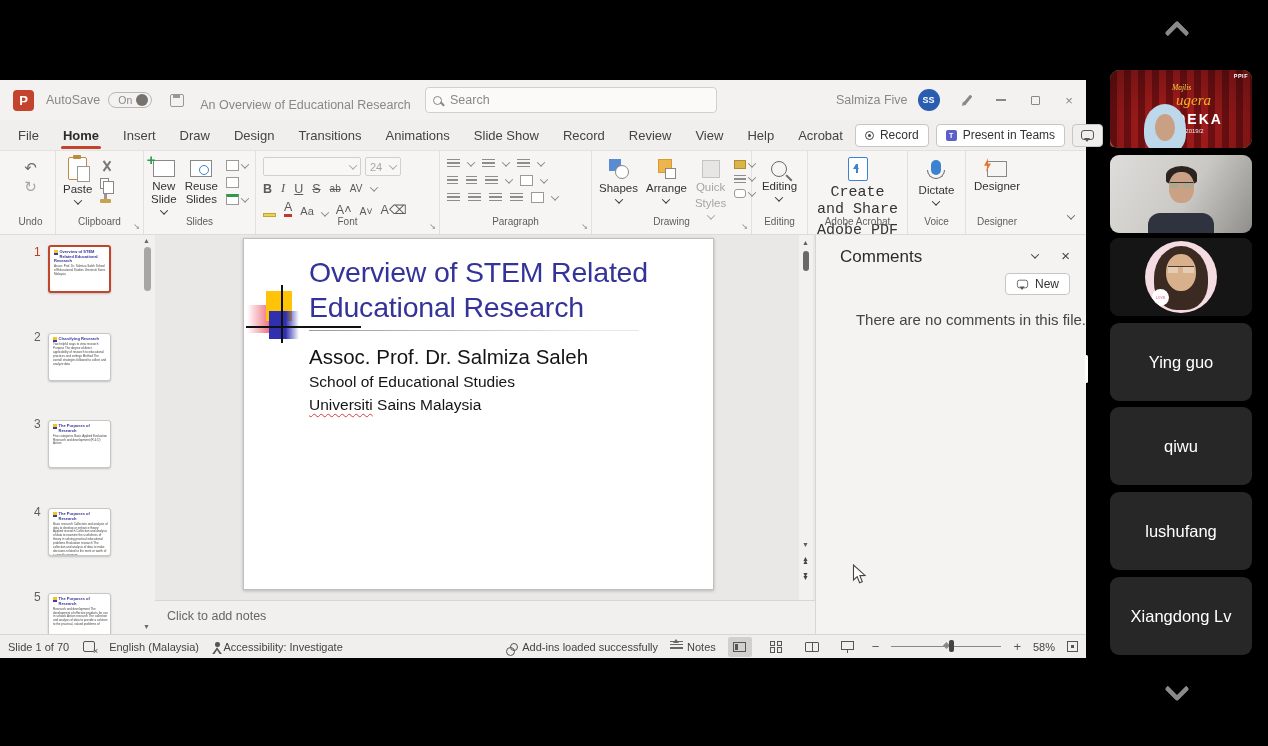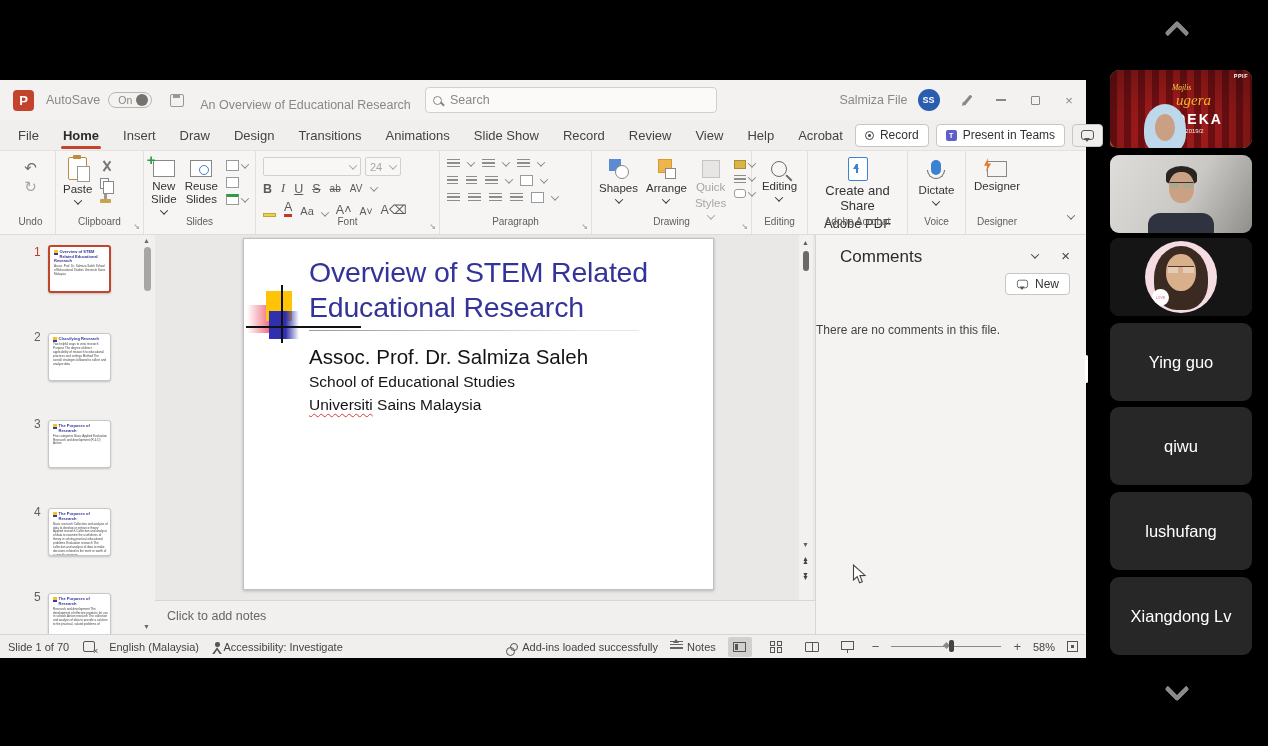--- a/index.html
+++ b/index.html
@@ -130,21 +130,21 @@
 
   
   .notesbar { position:absolute; left:155px; top:520px; width:660px; height:34px; background:#f1f0ef; border-top:1px solid #d8d6d4; font-size:12.5px; color:#666; padding:8px 0 0 12px; }
 
   
   .comments { position:absolute; left:815px; top:155px; width:271px; height:399px; background:#f4f3f2; border-left:1px solid #d8d6d4; }
   .comments-title { position:absolute; left:24px; top:12px; font-size:17px; color:#2b2b2b; }
   .comments-collapse { position:absolute; right:48px; top:18px; color:#444; }
   .comments-close { position:absolute; right:16px; top:12px; font-size:15px; color:#444; }
   .newbtn { position:absolute; right:16px; top:38px; display:flex; align-items:center; gap:6px; border:1px solid #c8c6c4; background:#fff; border-radius:4px; padding:3px 10px; font-size:12px; color:#333; }
-  .comments-empty { position:absolute; left:0; top:88px; width:100%; text-align:left; font-size:12px; color:#444; }
+  .comments-empty { position:absolute; left:0; top:76px; width:100%; text-align:right; font-size:15px; color:#444; }
 
   
   .statusbar { position:absolute; left:0; top:554px; width:1086px; height:24px; background:#f0efed; border-top:1px solid #d8d6d4; display:flex; align-items:center; font-size:11px; color:#444; padding:0 8px; gap:14px; }
   .proof { width:12px; height:11px; border:1.3px solid #555; border-radius:2px; position:relative; }
   .proof::after { content:"×"; position:absolute; right:-4px; bottom:-5px; font-size:9px; color:#555; }
   .person { width:4.5px; height:4.5px; background:#555; border-radius:50%; position:relative; margin:0 4px -4px 2px; top:-4px; }
   .person::after { content:""; position:absolute; top:5px; left:-3px; width:10px; height:7px; background:#555; clip-path:polygon(50% 0,100% 100%,78% 100%,50% 40%,22% 100%,0 100%); }
   .sb-right { margin-left:auto; display:flex; align-items:center; gap:12px; }
   .rings { width:8px; height:8px; border:1.4px solid #555; border-radius:50%; position:relative; margin-right:4px; }
   .rings::after { content:""; position:absolute; left:-5px; top:3px; width:7px; height:7px; border:1.4px solid #555; border-radius:50%; }
@@ -214,21 +214,21 @@
       <span>An Overview of Educational Research</span>
       <span>•</span>
       <span>Saved</span>
       <span class="cv"></span>
     </span>
     <div class="searchbox">
       <span class="mag"></span>
       <span>Search</span>
     </div>
     <div class="tb-right">
-      <span>Salmiza File</span>
+      <span>Salmiza Five</span>
       <span class="avatar">SS</span>
       <span class="pen"></span>
       <span class="winctl">
           <span class="minim"></span>
         </span>
       <span class="winctl">
           <span class="maxim"></span>
         </span>
       <span class="winctl">×</span>
     </div>
@@ -415,21 +415,21 @@
     <div class="rgroup" style="width:56px;justify-content:center;">
       <div class="bigbtn">
         <span class="editing-ic"></span>
         <span>Editing</span>
         <span class="cv"></span>
       </div>
       <span class="rglabel">Editing</span>
     </div>
 
     <div class="rgroup" style="width:100px;justify-content:center;">
-      <div class="bigbtn" style="font-size:13px;">
+      <div class="bigbtn" style="font-size:15px;font-family:Liberation Mono, monospace;">
         <span class="pdfic"></span>
         <span>Create and Share</span>
         <span>Adobe PDF</span>
       </div>
       <span class="rglabel">Adobe Acrobat</span>
     </div>
 
     <div class="rgroup" style="width:58px;justify-content:center;">
       <div class="bigbtn">
         <span class="mic"></span>

